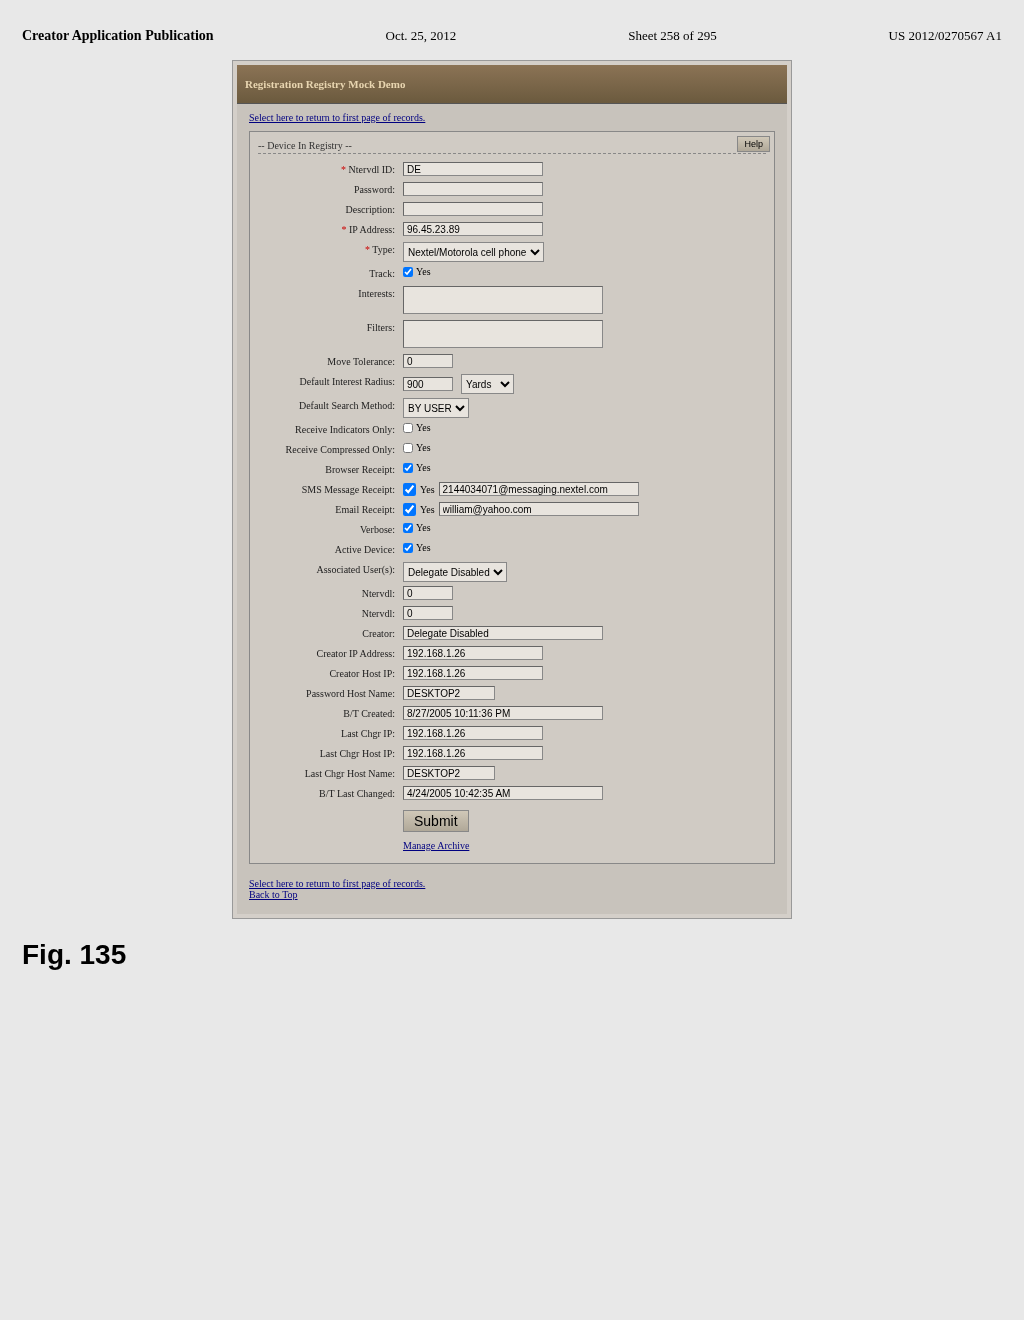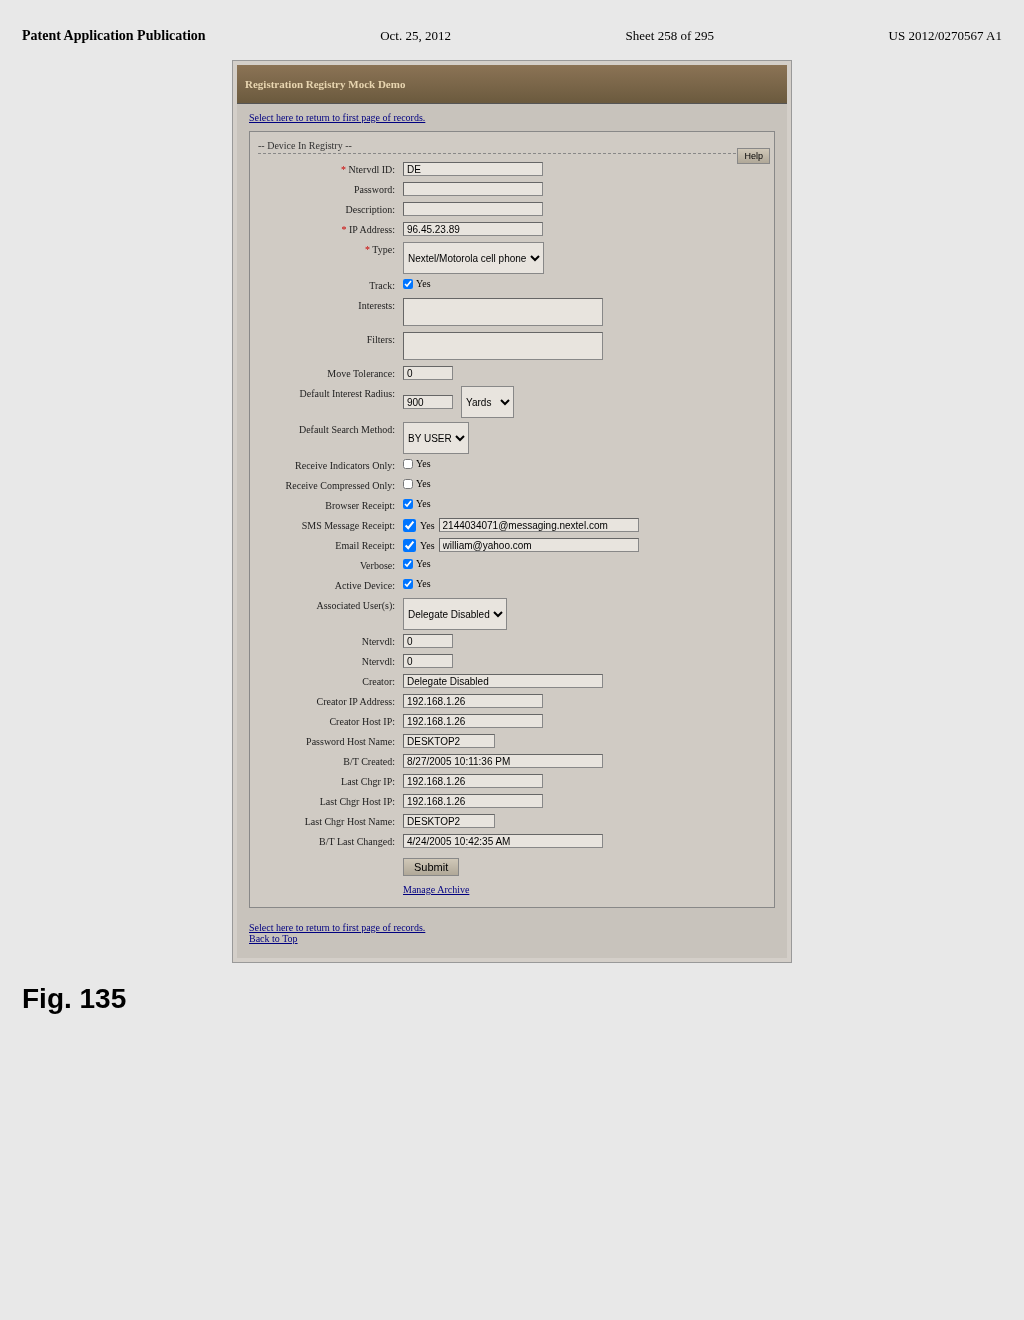--- a/index.html
+++ b/index.html
@@ -72,21 +72,21 @@
     .section-title {
       font-size: 10px;
       font-weight: normal;
       color: #333;
       border-bottom: 1px dashed #888;
       margin-bottom: 8px;
       padding-bottom: 2px;
     }
     .help-btn {
       position: absolute;
-      top: 16px;
+      top: 4px;
       right: 4px;
       background: linear-gradient(to bottom, #d0c8b8, #b0a898);
       border: 1px solid #888;
       font-size: 9px;
       padding: 2px 6px;
       cursor: pointer;
     }
     .form-row {
       display: flex;
       align-items: flex-start;
@@ -139,21 +139,21 @@
       font-size: 10px;
       width: 200px;
       height: 28px;
       font-family: 'Arial', sans-serif;
       resize: none;
     }
     .select-input {
       background: #e8e4de;
       border: 1px solid #888;
       font-size: 10px;
-      height: 32px;
+      height: 20px;
       font-family: 'Arial', sans-serif;
     }
     .checkbox-group {
       display: flex;
       align-items: center;
       gap: 3px;
     }
     .checkbox-group input[type="checkbox"] {
       width: 10px;
       height: 10px;
@@ -167,21 +167,21 @@
       gap: 4px;
     }
     .row-with-extra {
       display: flex;
       align-items: center;
       gap: 4px;
     }
     .submit-btn {
       background: linear-gradient(to bottom, #d0c8b8, #b0a898);
       border: 1px solid #888;
-      font-size: 11px;
+      font-size: 14px;
       padding: 2px 10px;
       cursor: pointer;
       margin: 4px 0;
     }
     .manage-link {
       font-size: 10px;
       color: #000080;
       text-decoration: underline;
       cursor: pointer;
       display: block;
@@ -202,21 +202,21 @@
       margin-top: 20px;
       font-family: 'Arial', sans-serif;
     }
   </style>
 </head>
 <body>
 
 <div class="page-container">
 
   <div class="header-bar">
-    <span class="header-left">Patent Application Publication</span>
+    <span class="header-left">Creator Application Publication</span>
     <span class="header-center">Oct. 25, 2012</span>
     <span class="header-center">Sheet 258 of 295</span>
     <span class="header-right">US 2012/0270567 A1</span>
   </div>
 
   <div class="content-area">
 
     <div class="app-header">
       <span>Registration Registry Mock Demo</span>
     </div>

